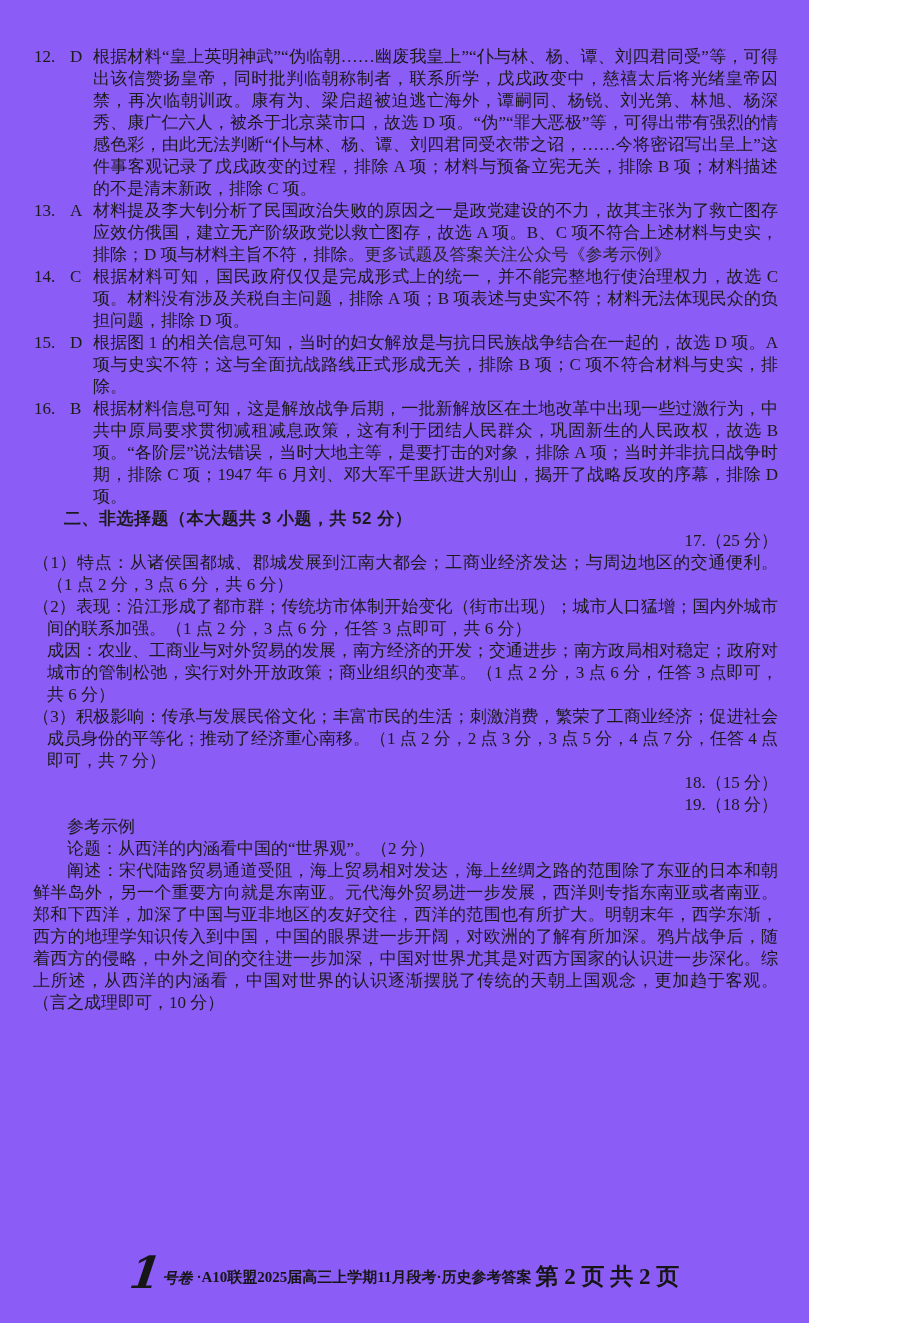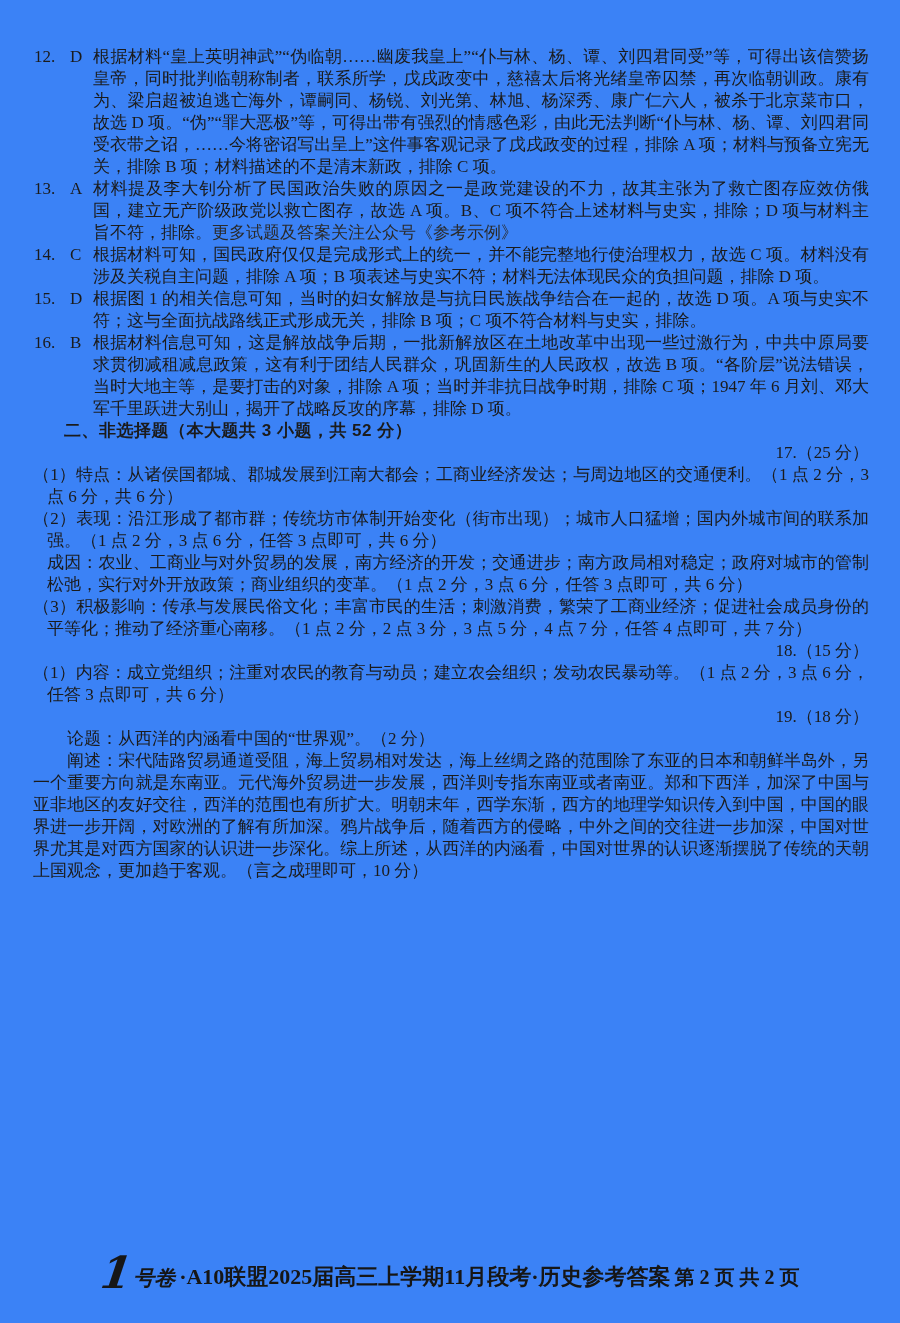--- a/index.html
+++ b/index.html
@@ -1,20 +1,20 @@
 <!DOCTYPE html>
 <html><head>
 <meta charset="utf-8">
 <style>
   html,body { margin:0; padding:0; }
   body { width:900px; height:1323px; background:#ffffff; }
   .page {
     position:relative;
-    width:900px; height:1323px;
-    background:#3b82f6;
+    width:809px; height:1323px;
+    background:#8b5cf6;
     font-family:"Liberation Serif","DejaVu Serif",serif;
     color:#1b1b1b;
     font-size:17px;
     line-height:22px;
     overflow:hidden;
   }
   .content {
     position:absolute;
     top:46px; left:33px; right:31px;
   }
@@ -60,27 +60,27 @@
   .brand-one {
     font-size:44px;
     line-height:34px;
     font-style:italic;
     font-weight:700;
     font-family:"DejaVu Serif","Liberation Serif",serif;
     transform:skewX(-8deg);
     margin-right:2px;
   }
   .brand-rest {
-    font-size:21px;
+    font-size:15px;
     line-height:24px;
     font-style:italic;
     font-weight:700;
   }
-  .ftext { font-size:22px; line-height:26px; }
-  .fpage { font-size:20px; line-height:26px; margin-left:4px; }
+  .ftext { font-size:15px; line-height:26px; }
+  .fpage { font-size:23px; line-height:26px; margin-left:4px; }
 </style>
 </head>
 <body>
 
 <div class="page">
   <div class="content">
 
     <div class="mc">
       <span class="num">12.</span>
       <span class="ans">D</span>
@@ -113,23 +113,23 @@
 
     <div class="sec-header">二、非选择题（本大题共 3 小题，共 52 分）</div>
 
     <div class="q-title">17.（25 分）</div>
     <p class="sub">（1）特点：从诸侯国都城、郡城发展到江南大都会；工商业经济发达；与周边地区的交通便利。（1 点 2 分，3 点 6 分，共 6 分）</p>
     <p class="sub">（2）表现：沿江形成了都市群；传统坊市体制开始变化（街市出现）；城市人口猛增；国内外城市间的联系加强。（1 点 2 分，3 点 6 分，任答 3 点即可，共 6 分）</p>
     <p class="sub-cont">成因：农业、工商业与对外贸易的发展，南方经济的开发；交通进步；南方政局相对稳定；政府对城市的管制松弛，实行对外开放政策；商业组织的变革。（1 点 2 分，3 点 6 分，任答 3 点即可，共 6 分）</p>
     <p class="sub">（3）积极影响：传承与发展民俗文化；丰富市民的生活；刺激消费，繁荣了工商业经济；促进社会成员身份的平等化；推动了经济重心南移。（1 点 2 分，2 点 3 分，3 点 5 分，4 点 7 分，任答 4 点即可，共 7 分）</p>
 
     <div class="q-title">18.（15 分）</div>
-    <p class="sub">（1）内容：成立党组织；注重对农民的教育与动员；建立农会组织；发动农民暴动等。（1 点 2 分，3 点 6 分，任答 3 点即可，共 6 分）</p>
 
     <div class="q-title">19.（18 分）</div>
+    <p class="indent1">参考示例</p>
     <p class="indent1">论题：从西洋的内涵看中国的“世界观”。（2 分）</p>
     <p class="body-indent">阐述：宋代陆路贸易通道受阻，海上贸易相对发达，海上丝绸之路的范围除了东亚的日本和朝鲜半岛外，另一个重要方向就是东南亚。元代海外贸易进一步发展，西洋则专指东南亚或者南亚。郑和下西洋，加深了中国与亚非地区的友好交往，西洋的范围也有所扩大。明朝末年，西学东渐，西方的地理学知识传入到中国，中国的眼界进一步开阔，对欧洲的了解有所加深。鸦片战争后，随着西方的侵略，中外之间的交往进一步加深，中国对世界尤其是对西方国家的认识进一步深化。综上所述，从西洋的内涵看，中国对世界的认识逐渐摆脱了传统的天朝上国观念，更加趋于客观。（言之成理即可，10 分）</p>
 
   </div>
 
   <div class="footer">
     <span class="brand">
       <span class="brand-one">1</span>
       <span class="brand-rest">号卷</span>
     </span>

